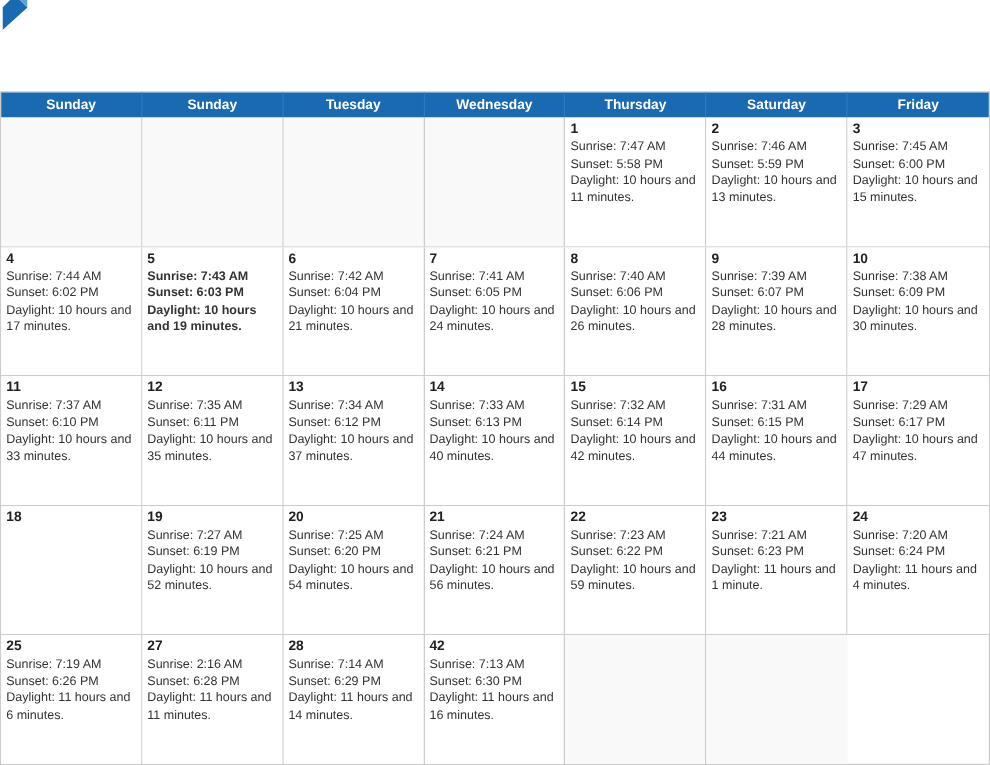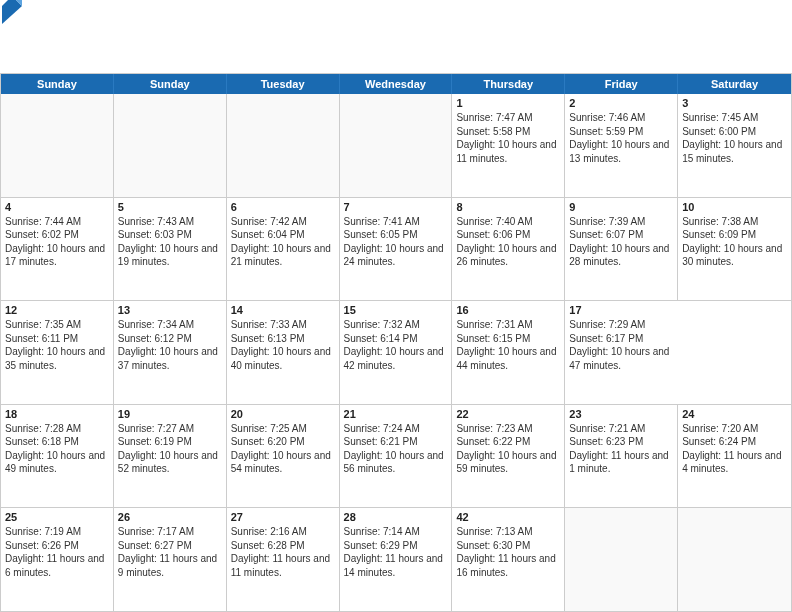--- a/index.html
+++ b/index.html
@@ -136,22 +136,22 @@
     </div>
   </div>
 
   <div class="calendar">
     <div class="cal-header-row">
       <div class="cal-header-cell">Sunday</div>
       <div class="cal-header-cell">Sunday</div>
       <div class="cal-header-cell">Tuesday</div>
       <div class="cal-header-cell">Wednesday</div>
       <div class="cal-header-cell">Thursday</div>
+      <div class="cal-header-cell">Saturday</div>
       <div class="cal-header-cell">Friday</div>
-      <div class="cal-header-cell">Saturday</div>
     </div>
     <div class="cal-body" id="cal-body">
     <div class="cal-row">
           <div class="cal-cell empty"></div>
           <div class="cal-cell empty"></div>
           <div class="cal-cell empty"></div>
           <div class="cal-cell empty"></div>
           <div class="cal-cell">
             <div class="day-number">1</div>
             <div class="day-info" style="white-space: pre-line;">Sunrise: 7:47 AM
@@ -173,21 +173,21 @@
         </div>
         <div class="cal-row">
           <div class="cal-cell">
             <div class="day-number">4</div>
             <div class="day-info" style="white-space: pre-line;">Sunrise: 7:44 AM
 Sunset: 6:02 PM
 Daylight: 10 hours and 17 minutes.</div>
           </div>
           <div class="cal-cell">
             <div class="day-number">5</div>
-            <div class="day-info" style="white-space: pre-line;">Sunrise: 7:43 AM
+            <div class="day-info" style="white-space: pre-line; font-weight: bold;">Sunrise: 7:43 AM
 Sunset: 6:03 PM
 Daylight: 10 hours and 19 minutes.</div>
           </div>
           <div class="cal-cell">
             <div class="day-number">6</div>
             <div class="day-info" style="white-space: pre-line;">Sunrise: 7:42 AM
 Sunset: 6:04 PM
 Daylight: 10 hours and 21 minutes.</div>
           </div>
           <div class="cal-cell">
@@ -210,20 +210,26 @@
           </div>
           <div class="cal-cell">
             <div class="day-number">10</div>
             <div class="day-info" style="white-space: pre-line;">Sunrise: 7:38 AM
 Sunset: 6:09 PM
 Daylight: 10 hours and 30 minutes.</div>
           </div>
         </div>
         <div class="cal-row">
           <div class="cal-cell">
+            <div class="day-number">11</div>
+            <div class="day-info" style="white-space: pre-line;">Sunrise: 7:37 AM
+Sunset: 6:10 PM
+Daylight: 10 hours and 33 minutes.</div>
+          </div>
+          <div class="cal-cell">
             <div class="day-number">12</div>
             <div class="day-info" style="white-space: pre-line;">Sunrise: 7:35 AM
 Sunset: 6:11 PM
 Daylight: 10 hours and 35 minutes.</div>
           </div>
           <div class="cal-cell">
             <div class="day-number">13</div>
             <div class="day-info" style="white-space: pre-line;">Sunrise: 7:34 AM
 Sunset: 6:12 PM
 Daylight: 10 hours and 37 minutes.</div>
@@ -249,23 +255,20 @@
           <div class="cal-cell">
             <div class="day-number">17</div>
             <div class="day-info" style="white-space: pre-line;">Sunrise: 7:29 AM
 Sunset: 6:17 PM
 Daylight: 10 hours and 47 minutes.</div>
           </div>
         </div>
         <div class="cal-row">
           <div class="cal-cell">
             <div class="day-number">18</div>
-            <div class="day-info" style="white-space: pre-line;">Sunrise: 7:28 AM
-Sunset: 6:18 PM
-Daylight: 10 hours and 49 minutes.</div>
           </div>
           <div class="cal-cell">
             <div class="day-number">19</div>
             <div class="day-info" style="white-space: pre-line;">Sunrise: 7:27 AM
 Sunset: 6:19 PM
 Daylight: 10 hours and 52 minutes.</div>
           </div>
           <div class="cal-cell">
             <div class="day-number">20</div>
             <div class="day-info" style="white-space: pre-line;">Sunrise: 7:25 AM
@@ -296,26 +299,20 @@
 Sunset: 6:24 PM
 Daylight: 11 hours and 4 minutes.</div>
           </div>
         </div>
         <div class="cal-row">
           <div class="cal-cell">
             <div class="day-number">25</div>
             <div class="day-info" style="white-space: pre-line;">Sunrise: 7:19 AM
 Sunset: 6:26 PM
 Daylight: 11 hours and 6 minutes.</div>
-          </div>
-          <div class="cal-cell">
-            <div class="day-number">26</div>
-            <div class="day-info" style="white-space: pre-line;">Sunrise: 7:17 AM
-Sunset: 6:27 PM
-Daylight: 11 hours and 9 minutes.</div>
           </div>
           <div class="cal-cell">
             <div class="day-number">27</div>
             <div class="day-info" style="white-space: pre-line;">Sunrise: 2:16 AM
 Sunset: 6:28 PM
 Daylight: 11 hours and 11 minutes.</div>
           </div>
           <div class="cal-cell">
             <div class="day-number">28</div>
             <div class="day-info" style="white-space: pre-line;">Sunrise: 7:14 AM

